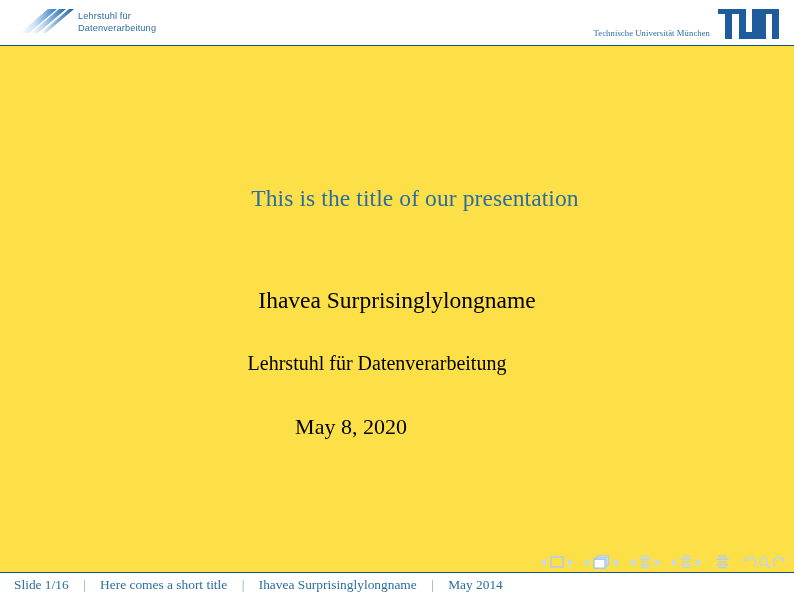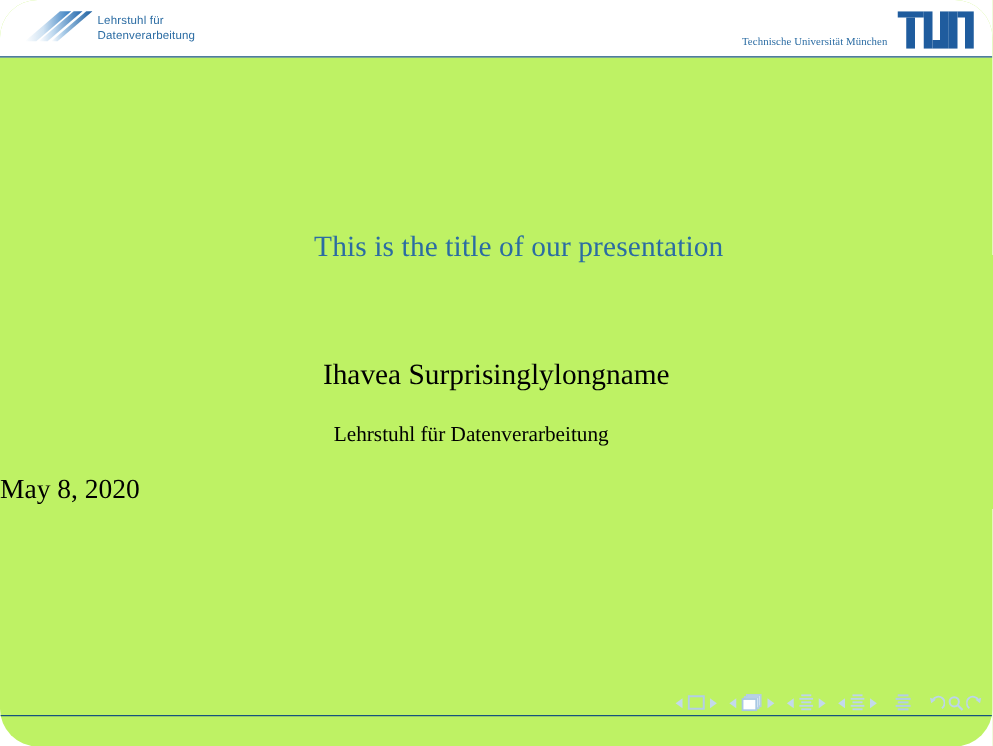--- a/index.html
+++ b/index.html
@@ -7,23 +7,22 @@
     padding: 0;
     background: #ffffff;
   }
   body {
     font-family: "Liberation Serif", serif;
   }
   .slide {
     position: relative;
     width: 794px;
     height: 597px;
-    background: #bef264;
+    background: #fde047;
     overflow: hidden;
-    border-radius: 30px;
   }
 
   
   .header {
     position: absolute;
     left: 0;
     top: 0;
     width: 794px;
     height: 46px;
     background: #ffffff;
@@ -113,33 +112,33 @@
     top: 241px;
     width: 794px;
     text-align: center;
     font-family: "Liberation Serif", serif;
     font-size: 23.5px;
     color: #000000;
   }
   .institute {
     position: absolute;
     left: 0;
-    top: 292px;
+    top: 306px;
     width: 754px;
     text-align: center;
     font-family: "Liberation Serif", serif;
-    font-size: 17px;
+    font-size: 20px;
     color: #000000;
   }
   .date {
     position: absolute;
     left: 0;
-    top: 332px;
+    top: 368px;
     width: 702px;
-    text-align: left;
+    text-align: center;
     font-family: "Liberation Serif", serif;
     font-size: 22px;
     color: #000000;
   }
 
   
   .navsymbols {
     position: absolute;
     right: 8px;
     top: 552px;
@@ -378,14 +377,25 @@
       <span class="nav-btn">
         <svg width="13" height="13" viewBox="0 0 13 13">
           <path d="M2.5 10.5 A5 5 0 1 1 9.8 4.2" fill="none" stroke="#bcd5ea" stroke-width="1.5"></path>
           <polygon points="12.0,2.2 7.4,3.8 11.0,6.6" fill="#bcd5ea"></polygon>
         </svg>
       </span>
     </div>
   </div>
 
   <div class="footline-rule"></div>
+  <div class="footline">
+    <div class="footline-inner">
+      <span class="foot-item">Slide 1/16</span>
+      <span class="foot-sep">|</span>
+      <span class="foot-item">Here comes a short title</span>
+      <span class="foot-sep">|</span>
+      <span class="foot-item">Ihavea Surprisinglylongname</span>
+      <span class="foot-sep">|</span>
+      <span class="foot-item">May 2014</span>
+    </div>
+  </div>
 
 </div>
 
 </body></html>

